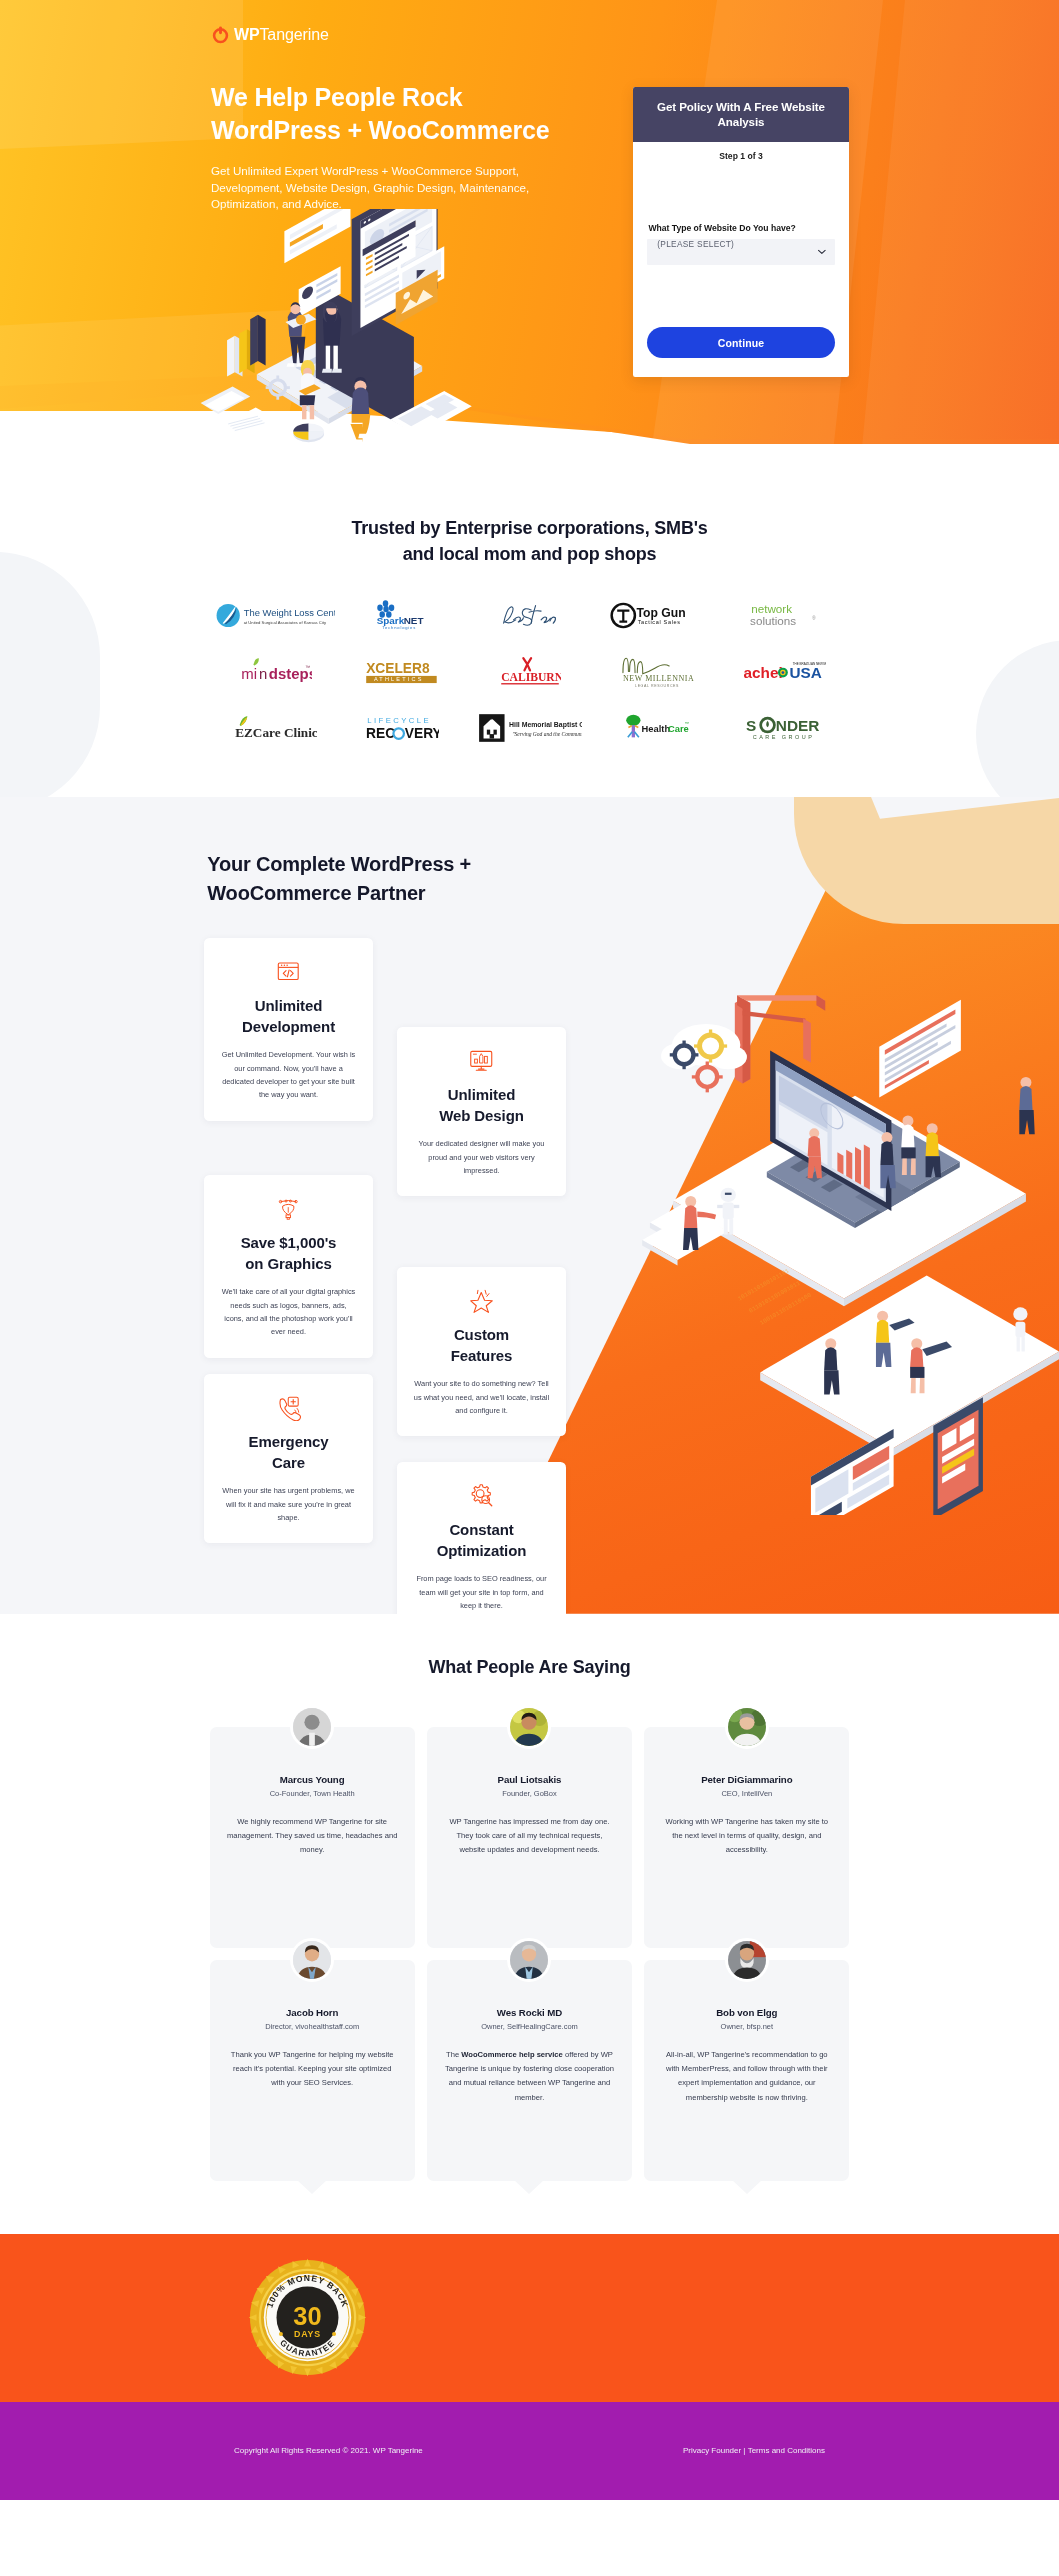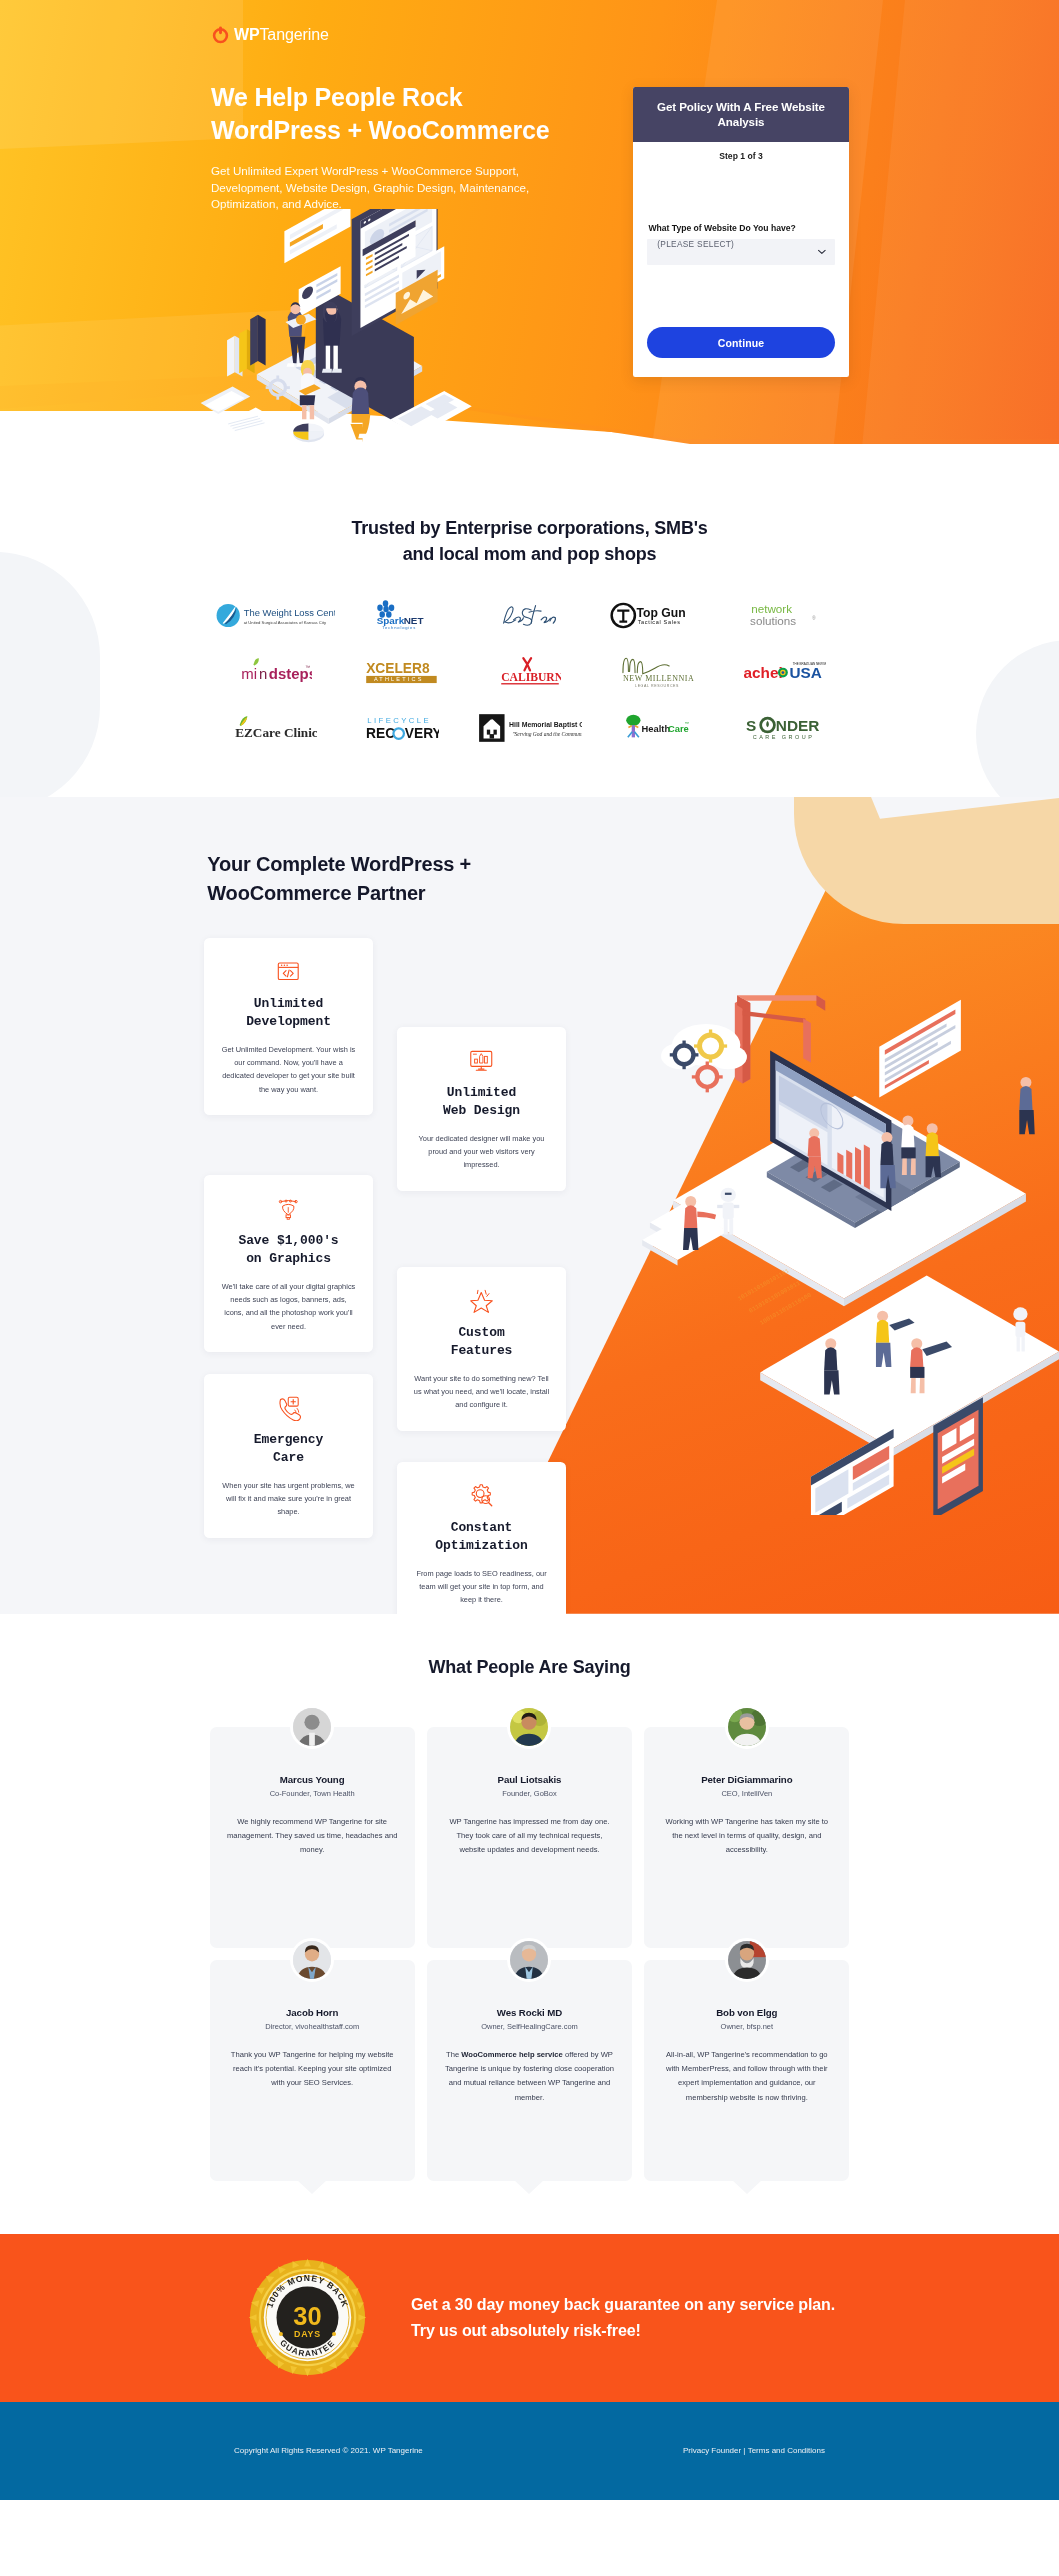--- a/index.html
+++ b/index.html
@@ -208,22 +208,22 @@
     background: #ffffff;
     border-radius: 5.5px;
     box-shadow: 0 1.1px 7.7px rgba(30,40,70,0.055);
     padding: 19px 16.6px 19px;
     text-align: center;
   }
   .feat-card.col-l { left: 0; }
   .feat-card.col-r { left: 193px; }
   .feat-icon { height: 29px; margin-bottom: 8.8px; display:flex; align-items:center; justify-content:center; }
   .feat-name {
-    font-size: 13px; font-weight: 700; color: #161a2c;
-    line-height: 1.42; margin-bottom: 11px; letter-spacing: -0.1px; font-family: Liberation Mono, monospace;
+    font-size: 15px; font-weight: 700; color: #161a2c;
+    line-height: 1.42; margin-bottom: 11px; letter-spacing: -0.1px;
   }
   .feat-desc {
     font-size: 7.4px; color: #3a3f52; line-height: 1.80;
   }
 
   .feat-illustration {
     position: absolute; right: 0px; top: 166px;
     width: 419px; height: 552px; z-index: 4;
   }
 
@@ -287,21 +287,21 @@
     padding-left: 44px;
   }
   .guar-badge { width: 119px; height: 119px; flex: 0 0 119px; }
   .guar-text {
     font-size: 16px; font-weight: 700; color: #ffffff;
     line-height: 1.60; letter-spacing: -0.1px; max-width: 452px;
   }
 
   
   .footer {
-    background: #0369a1;
+    background: #a21caf;
     height: 98px;
     display: flex; align-items: center;
   }
   .footer-inner {
     width: 651px; margin: 0 auto;
     display: flex; align-items: center; justify-content: space-between;
     padding: 0 30px;
   }
   .footer-copy { font-size: 8px; color: #f0f1f5; }
   .footer-links { font-size: 8px; color: #f0f1f5; }
@@ -1158,21 +1158,20 @@
             <text font-family="Liberation Sans, sans-serif" font-size="15" font-weight="bold" fill="#23211e" letter-spacing="2.2">
               <textPath href="#arcBot" startOffset="50%" text-anchor="middle">GUARANTEE</textPath>
             </text>
             <text x="0" y="14" text-anchor="middle" font-family="Liberation Sans, sans-serif" font-size="46" font-weight="bold" fill="#f0b81c">30</text>
             <text x="0" y="36" text-anchor="middle" font-family="Liberation Sans, sans-serif" font-size="16" font-weight="bold" fill="#f0b81c" letter-spacing="1.5">DAYS</text>
             <circle cx="-48" cy="30" r="3.6" fill="#f0b81c"></circle>
             <circle cx="48" cy="30" r="3.6" fill="#f0b81c"></circle>
           </g>
         </svg>
       </div>
-      <div class="guar-text">Get a 30 day money back guarantee on any service plan. Try us out absolutely risk-free!</div>
     </div>
   </section>
 
   <footer class="footer">
     <div class="footer-inner">
       <div class="footer-copy">Copyright All Rights Reserved © 2021. WP Tangerine</div>
       <div class="footer-links">
         <a href="#">Privacy Founder</a><span class="sep">|</span><a href="#">Terms and Conditions</a>
       </div>
     </div>

